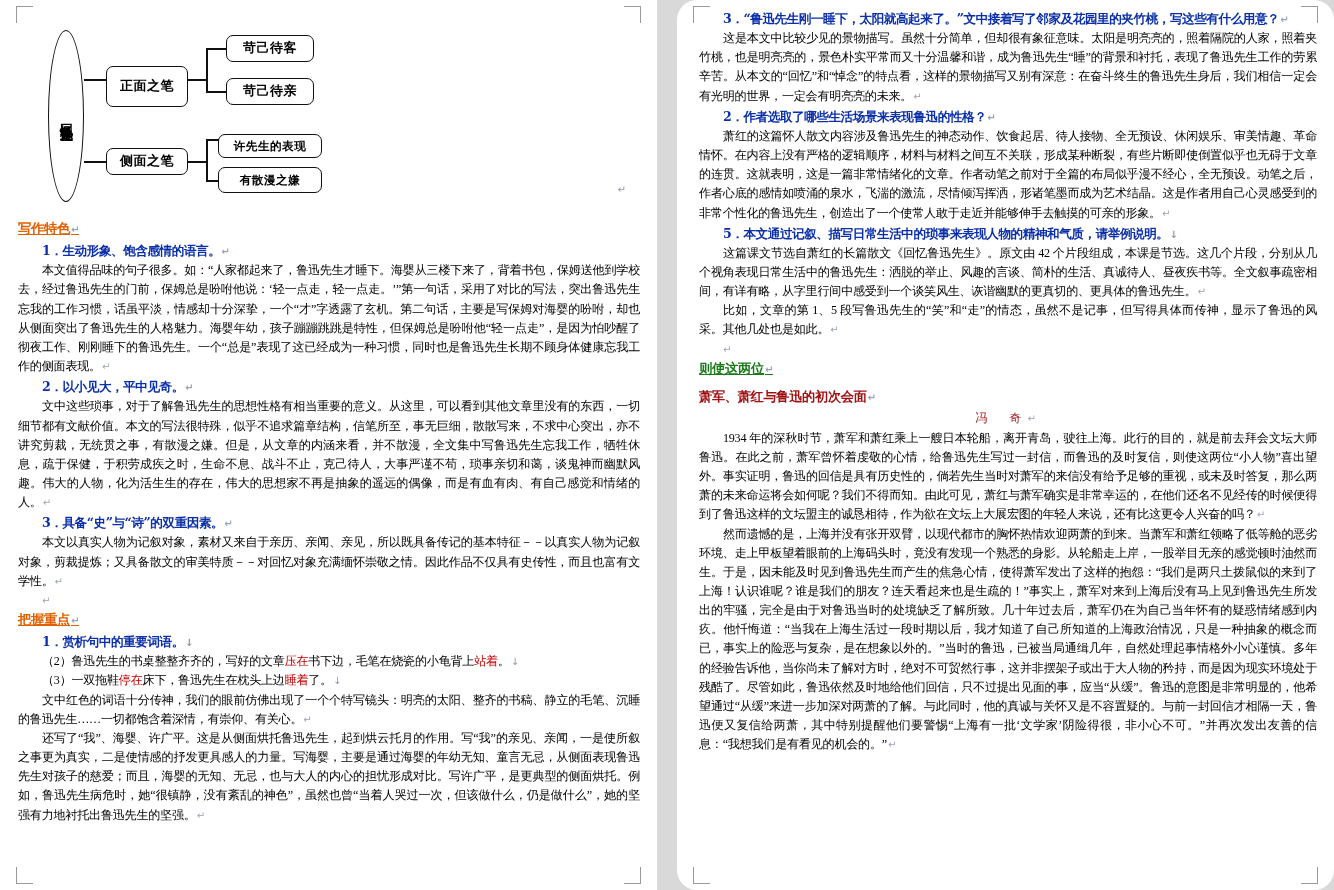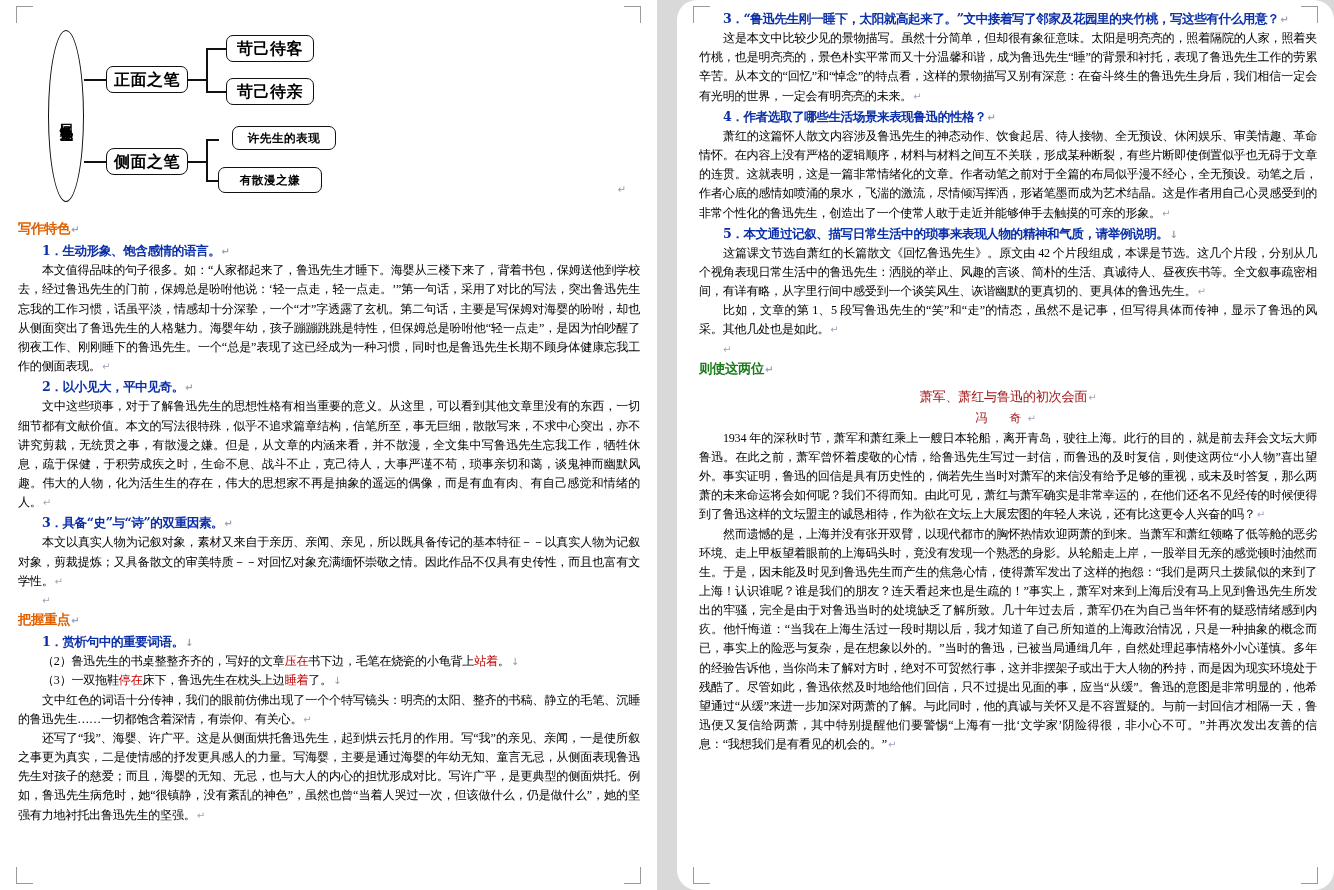--- a/index.html
+++ b/index.html
@@ -42,38 +42,38 @@
   .cmark.bl { border-left: 1.1px solid #9a9a9a; border-bottom: 1.1px solid #9a9a9a; }
   .cmark.br { border-right: 1.1px solid #9a9a9a; border-bottom: 1.1px solid #9a9a9a; }
 
   
   .h-section {
     font-family: "DejaVu Sans", sans-serif;
     font-weight: bold;
     font-size: 13.4px;
     letter-spacing: -0.4px;
     margin: 0 0 2px 0;
+    text-decoration: underline;
   }
   .h-section.orange { color: #e06000; }
   .h-section.green  { color: #1a7a1a; }
 
   .h-q {
     font-family: "DejaVu Serif", serif;
     font-weight: bold;
     color: #0b2fa8;
     font-size: 12.6px;
     letter-spacing: -0.45px;
     text-indent: 24px;
     margin: 1px 0 0 0;
     line-height: 1.6;
   }
   .h-title {
-    text-align: center;
-    font-family: "DejaVu Sans", sans-serif;
-    font-weight: normal;
+    font-family: "DejaVu Sans", sans-serif;
+    font-weight: bold;
     color: #9e0f12;
     font-size: 13.2px;
     letter-spacing: -0.3px;
     margin: 8px 0 1px 0;
   }
   .h-author {
     text-align: center;
     color: #9e0f12;
     font-size: 12.1px;
     letter-spacing: 5px;
@@ -110,29 +110,29 @@
     font-family: "DejaVu Sans", sans-serif;
     font-weight: bold; font-size: 13px; line-height: 1.22;
     writing-mode: vertical-rl; text-orientation: upright;
     letter-spacing: 1px;
   }
   .dg-box {
     position: absolute;
     border: 1.6px solid #111; border-radius: 7px;
     background: #fff;
     font-family: "DejaVu Sans", sans-serif;
-    font-weight: bold; font-size: 16px;
+    font-weight: bold; font-size: 13px;
     display: flex; align-items: center; justify-content: center;
     letter-spacing: 0.5px;
   }
-  .dg-l1 { left: 88px;  top: 52px;  width: 82px; height: 27px; }
-  .dg-l2 { left: 88px;  top: 134px; width: 82px; height: 27px; border-radius: 8px; }
+  .dg-l1 { left: 88px;  top: 52px;  width: 82px; height: 41px; }
+  .dg-l2 { left: 88px;  top: 134px; width: 82px; height: 27px; }
   .dg-r1 { left: 208px; top: 21px;  width: 88px; height: 27px; }
   .dg-r2 { left: 208px; top: 64px;  width: 88px; height: 27px; }
-  .dg-r3 { left: 200px; top: 112px; width: 104px; height: 24px; font-size: 11.6px; margin-left: 14px; }
+  .dg-r3 { left: 200px; top: 120px; width: 104px; height: 24px; font-size: 11.6px; }
   .dg-r4 { left: 200px; top: 153px; width: 104px; height: 26px; font-size: 11.6px; }
   .dg-line { position: absolute; background: #111; }
   .dg-pilc { position: absolute; right: 14px; top: 168px; color: #8e97aa; font-size: 10px;
              font-family: "DejaVu Sans", sans-serif; }
 </style>
 </head>
 <body>
 
 <div class="workspace">
 
@@ -208,21 +208,21 @@
     <div class="cmark tl" style="left:16px; top:6px;"></div>
     <div class="cmark tr" style="right:16px; top:6px;"></div>
     <div class="cmark bl" style="left:16px; bottom:6px;"></div>
     <div class="cmark br" style="right:16px; bottom:6px;"></div>
 
     <div class="page-body">
 
       <div class="h-q"><span>3．“鲁迅先生刚一睡下，太阳就高起来了。”文中接着写了邻家及花园里的夹竹桃，写这些有什么用意？</span><span class="pilcrow">↵</span></div>
       <p class="body"><span>这是本文中比较少见的景物描写。虽然十分简单，但却很有象征意味。太阳是明亮亮的，照着隔院的人家，照着夹竹桃，也是明亮亮的，景色朴实平常而又十分温馨和谐，成为鲁迅先生“睡”的背景和衬托，表现了鲁迅先生工作的劳累辛苦。从本文的“回忆”和“悼念”的特点看，这样的景物描写又别有深意：在奋斗终生的鲁迅先生身后，我们相信一定会有光明的世界，一定会有明亮亮的未来。</span><span class="pilcrow">↵</span></p>
 
-      <div class="h-q"><span>4．作者选取了哪些生活场景来表现鲁迅的性格？</span><span class="pilcrow">↵</span></div>
+      <div class="h-q"><span>2．作者选取了哪些生活场景来表现鲁迅的性格？</span><span class="pilcrow">↵</span></div>
       <p class="body"><span>萧红的这篇怀人散文内容涉及鲁迅先生的神态动作、饮食起居、待人接物、全无预设、休闲娱乐、审美情趣、革命情怀。在内容上没有严格的逻辑顺序，材料与材料之间互不关联，形成某种断裂，有些片断即使倒置似乎也无碍于文章的连贯。这就表明，这是一篇非常情绪化的文章。作者动笔之前对于全篇的布局似乎漫不经心，全无预设。动笔之后，作者心底的感情如喷涌的泉水，飞湍的激流，尽情倾泻挥洒，形诸笔墨而成为艺术结晶。这是作者用自己心灵感受到的非常个性化的鲁迅先生，创造出了一个使常人敢于走近并能够伸手去触摸的可亲的形象。</span><span class="pilcrow">↵</span></p>
 
       <div class="h-q"><span>5．本文通过记叙、描写日常生活中的琐事来表现人物的精神和气质，请举例说明。</span><span class="pilcrow down">↓</span></div>
       <p class="body"><span>这篇课文节选自萧红的长篇散文《回忆鲁迅先生》。原文由 42 个片段组成，本课是节选。这几个片段，分别从几个视角表现日常生活中的鲁迅先生：洒脱的举止、风趣的言谈、简朴的生活、真诚待人、昼夜疾书等。全文叙事疏密相间，有详有略，从字里行间中感受到一个谈笑风生、诙谐幽默的更真切的、更具体的鲁迅先生。</span><span class="pilcrow">↵</span></p>
       <p class="body"><span>比如，文章的第 1、5 段写鲁迅先生的“笑”和“走”的情态，虽然不是记事，但写得具体而传神，显示了鲁迅的风采。其他几处也是如此。</span><span class="pilcrow">↵</span></p>
 
       <div class="blankline"><span class="pilcrow">↵</span></div>
 
       <div class="h-section green"><span>则使这两位</span><span class="pilcrow">↵</span></div>
 

